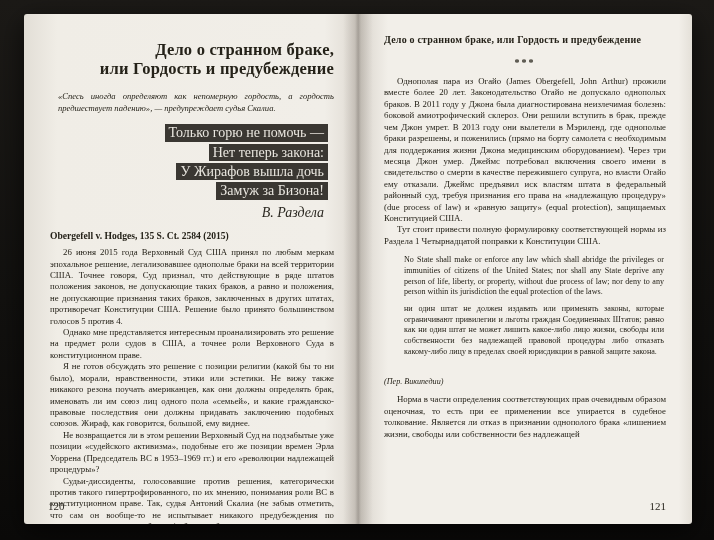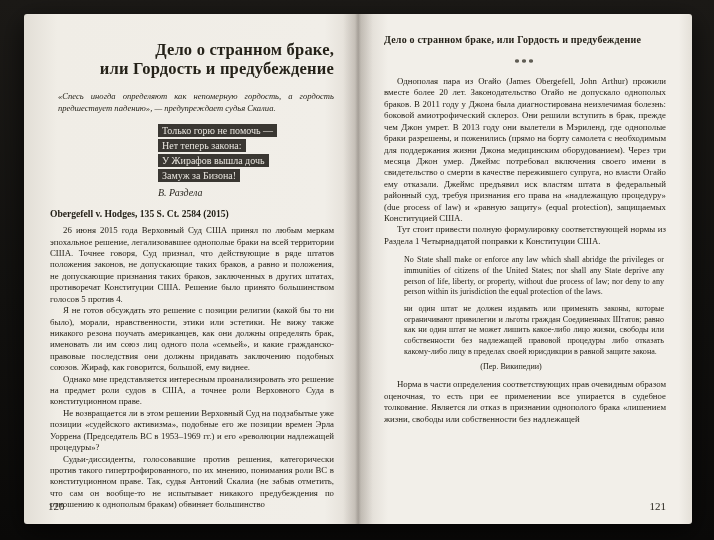--- a/index.html
+++ b/index.html
@@ -65,21 +65,22 @@
   .epigraph {
     font-style: italic;
     font-size: 8.6px;
     line-height: 1.35;
     text-align: justify;
     margin: 0 0 10px 8px;
   }
   .verse {
     width: 170px;
     margin: 2px 6px 10px auto;
-    font-size: 10px;
+    text-align: right;
+    font-size: 14px;
     line-height: 1.1;
   }
   .verse .vline {
     display: inline-block;
     background: #3a3732;
     color: #e9e6df;
     padding: 1px 4px;
     margin-bottom: 2px;
   }
   .verse .vauthor {
@@ -117,22 +118,23 @@
   }
   .blockquote {
     font-size: 8.1px;
     line-height: 1.32;
     text-align: justify;
     margin: 8px 0 0 20px;
     padding-right: 2px;
   }
   .quote-attribution {
     font-size: 8.1px;
-    text-align: center;
-    margin: 5px 28px 8px 0;
+    text-align: left;
+    margin: 20px 28px 8px 0;
+    font-style: italic;
   }
   .page-number {
     position: absolute;
     bottom: 12px;
     font-size: 11px;
     color: #2c2922;
     margin-top: 8px;
   }
   .page.left .page-number { left: 24px; }
   .page.right .page-number { right: 26px; }
@@ -157,22 +159,22 @@
         <span class="vline">Нет теперь закона:</span><br>
         <span class="vline">У Жирафов вышла дочь</span><br>
         <span class="vline">Замуж за Бизона!</span>
         <span class="vauthor">В. Раздела</span>
       </div>
 
       <div class="case-heading">Obergefell v. Hodges, 135 S. Ct. 2584 (2015)</div>
 
       <div class="body-text">
         <p>26 июня 2015 года Верховный Суд США принял по любым меркам эпохальное решение, легализовавшее однополые браки на всей территории США. Точнее говоря, Суд признал, что действующие в ряде штатов положения законов, не допускающие таких браков, а равно и положения, не допускающие признания таких браков, заключенных в других штатах, противоречат Конституции США. Решение было принято большинством голосов 5 против 4.</p>
+        <p>Однако мне представляется интересным проанализировать это решение на предмет роли судов в США, а точнее роли Верховного Суда в конституционном праве.</p>
         <p>Я не готов обсуждать это решение с позиции религии (какой бы то ни было), морали, нравственности, этики или эстетики. Не вижу также никакого резона поучать американцев, как они должны определять брак, именовать ли им союз лиц одного пола «семьей», и какие гражданско-правовые последствия они должны придавать заключению подобных союзов. Жираф, как говорится, большой, ему виднее.</p>
-        <p>Однако мне представляется интересным проанализировать это решение на предмет роли судов в США, а точнее роли Верховного Суда в конституционном праве.</p>
         <p>Не возвращается ли в этом решении Верховный Суд на подзабытые уже позиции «судейского активизма», подобные его же позиции времен Эрла Уоррена (Председатель ВС в 1953–1969 гг.) и его «революции надлежащей процедуры»?</p>
         <p>Судьи-диссиденты, голосовавшие против решения, категорически против такого гипертрофированного, по их мнению, понимания роли ВС в конституционном праве. Так, судья Антоний Скалиа (не забыв отметить, что сам он вообще-то не испытывает никакого предубеждения по отношению к однополым бракам) обвиняет большинство</p>
       </div>
 
       <div class="page-number">120</div>
     </div>
 
     <div class="page right">
       <div class="running-header">Дело о странном браке, или Гордость и предубеждение</div>
 

